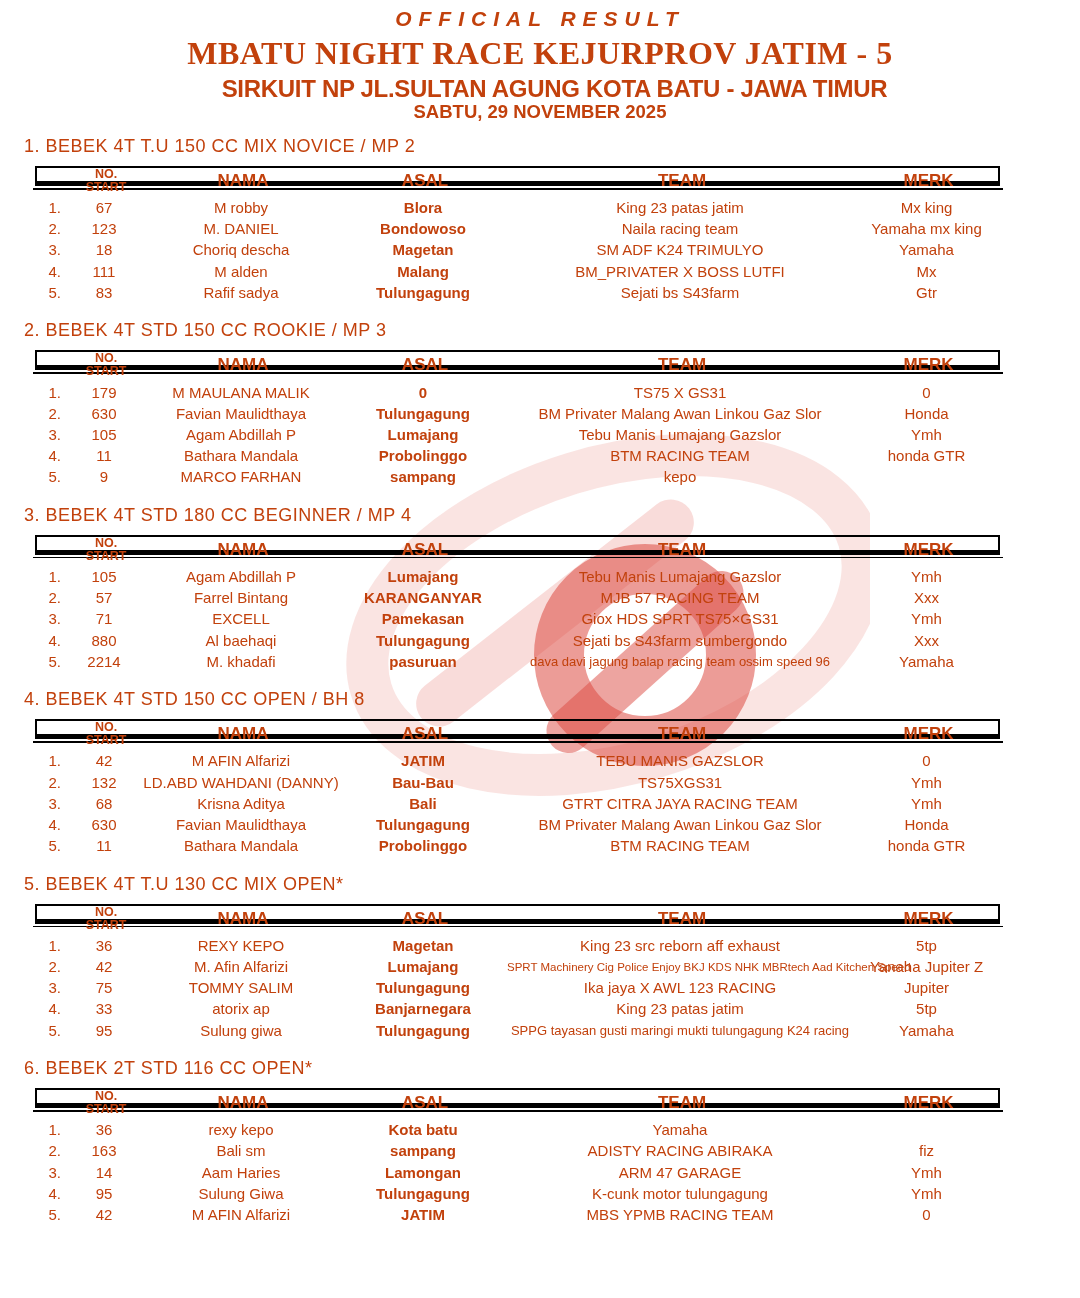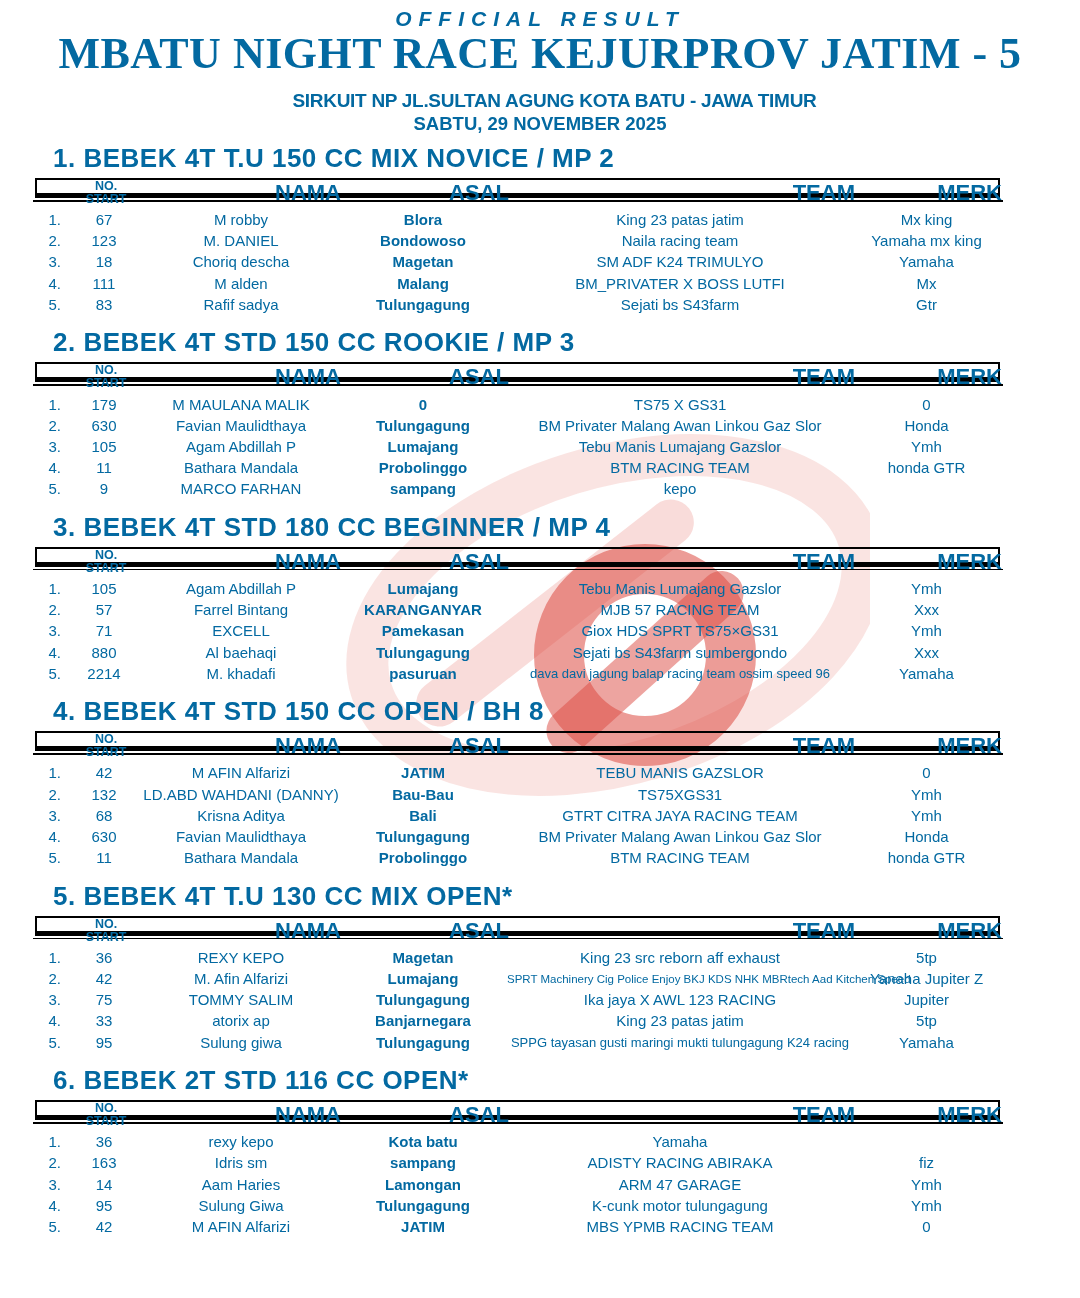--- a/index.html
+++ b/index.html
@@ -1,54 +1,54 @@
 <!DOCTYPE html>
 <html><head>
 <meta charset="utf-8">
 <style>
   html,body { margin:0; padding:0; background:#fff; }
   .page {
     position:relative; width:1080px; height:1298px; overflow:hidden;
-    background:#fff; color:#0369a1;
+    background:#fff; color:#c2410c;
     font-family:"Liberation Sans", sans-serif;
   }
   .watermark { position:absolute; left:305px; top:425px; z-index:0; }
   .content { position:relative; z-index:1; }
 
   
   .doc-header { text-align:center; padding-top:6px; }
   .official {
     font-size:21px; font-weight:bold; font-style:italic;
     letter-spacing:7px; line-height:26px;
   }
   .event-title {
-    margin:3px 0 16px 0;
+    margin:3px 0 4px 0;
     font-family:"Liberation Serif", serif;
-    font-size:44px; font-weight:bold; line-height:37px; letter-spacing:0.5px;
-  }
-  .venue { font-size:19px; font-weight:bold; line-height:25px; letter-spacing:-0.3px;padding-left:29px; }
+    font-size:32px; font-weight:bold; line-height:37px; letter-spacing:0.5px;
+  }
+  .venue { font-size:24px; font-weight:bold; line-height:25px; letter-spacing:-0.3px;padding-left:29px; }
   .edate { font-size:18.5px; font-weight:bold; line-height:22px; }
 
   
   #sections { margin-top:9px; }
   .race-section { margin-bottom:13px; }
   .section-title {
-    margin:0 0 6px 53px;
-    font-size:26px; font-weight:bold; line-height:28px; letter-spacing:0.5px;
+    margin:0 0 6px 24px;
+    font-size:18px; font-weight:normal; line-height:28px; letter-spacing:0.5px;
     white-space:nowrap;
   }
   .thead {
     box-sizing:border-box;
     width:965px; margin-left:35px; height:20px;
     border:2.5px solid #000; border-bottom:5px solid #000;
     display:grid; grid-template-columns:30px 78px 196px 168px 346px 147px;
     align-items:center;
   }
   .thin-line { width:970px; margin:2px 0 0 33px; height:1.5px; background:#000; }
-  .th { text-align:right; font-weight:bold; font-size:22px; }
+  .th { text-align:center; font-weight:bold; font-size:17px; }
   .th-start { font-size:12.5px; line-height:13px; text-align:center; font-weight:bold; }
   .tbody { margin-top:8px; }
   .row {
     width:965px; margin-left:35px; height:21.2px;
     display:grid; grid-template-columns:30px 78px 196px 168px 346px 147px;
     align-items:center;
   }
   .cell { text-align:center; font-size:15px; line-height:20px; white-space:nowrap; }
   .cell.pos  { text-align:right; padding-right:4px; }
   .cell.no   { font-weight:normal; }
@@ -385,21 +385,21 @@
             <div class="row">
               <div class="cell pos">1.</div>
               <div class="cell no">36</div>
               <div class="cell nama">rexy kepo</div>
               <div class="cell asal">Kota batu</div>
               <div class="cell merk">Yamaha</div>
             </div>
             <div class="row">
               <div class="cell pos">2.</div>
               <div class="cell no">163</div>
-              <div class="cell nama">Idris sm</div>
+              <div class="cell nama">Bali sm</div>
               <div class="cell asal">sampang</div>
               <div class="cell team">ADISTY RACING ABIRAKA</div>
               <div class="cell merk">fiz</div>
             </div>
             <div class="row">
               <div class="cell pos">3.</div>
               <div class="cell no">14</div>
               <div class="cell nama">Aam Haries</div>
               <div class="cell asal">Lamongan</div>
               <div class="cell team">ARM 47 GARAGE</div>

